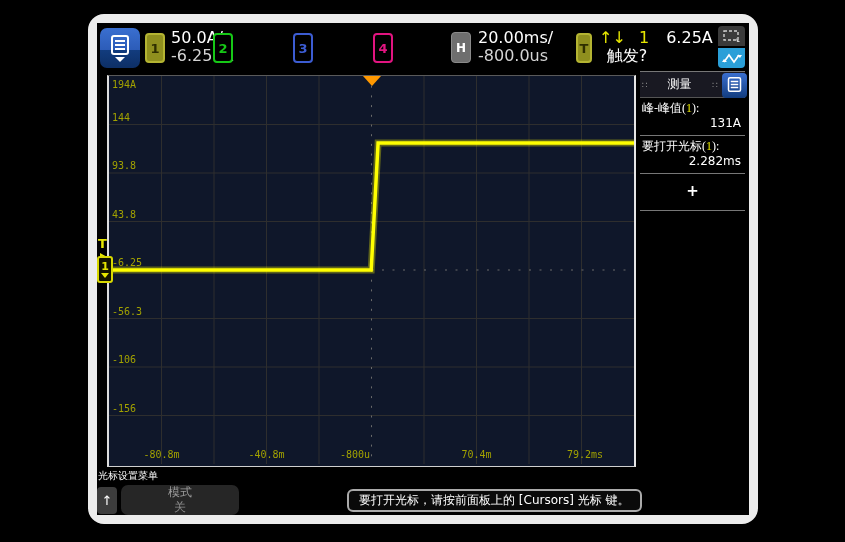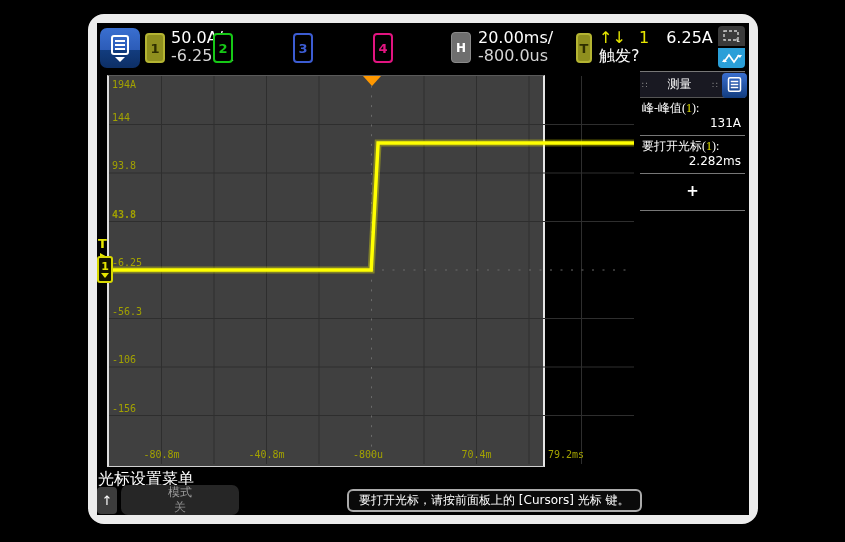--- a/index.html
+++ b/index.html
@@ -22,27 +22,27 @@
   .ch-btn{position:absolute;top:10px;width:20px;height:30px;border-radius:4px;border:2px solid;
           background:#000;font:bold 13px "DejaVu Sans",sans-serif;
           display:flex;align-items:center;justify-content:center;cursor:pointer;}
   .hbtn{position:absolute;top:9px;width:20px;height:31px;border-radius:4px;background:#6e6e6e;
         color:#fff;font:bold 12px "DejaVu Sans",sans-serif;border:1px solid #8a8a8a;
         display:flex;align-items:center;justify-content:center;cursor:pointer;}
   .info2{position:absolute;top:6px;font-size:16px;line-height:18px;color:#fff;white-space:nowrap;}
   .info2 .l2{color:#d4d4d4;}
   .trig-info{position:absolute;top:6px;font-size:16px;line-height:18px;white-space:nowrap;color:#fff;}
   .trig-info .yel{color:#e6e600;}
-  .trig-q{text-align:left;color:#fff;}
+  .trig-q{text-align:center;color:#fff;}
   .corner{position:absolute;top:3px;width:27px;height:42px;display:flex;flex-direction:column;gap:2px;}
   .corner .c-top{flex:1;background:#3a3a3a;border-radius:4px 4px 0 0;display:flex;align-items:center;justify-content:center;cursor:pointer;}
   .corner .c-bot{flex:1;background:#2a9fd8;border-radius:0 0 4px 4px;display:flex;align-items:center;justify-content:center;cursor:pointer;}
 
   
-  .plot{position:absolute;left:10px;top:52px;width:438px;height:392px;background:#404040;
+  .plot{position:absolute;left:10px;top:52px;width:529px;height:392px;background:#0f172a;
         border:1px solid #5a5a5a;border-left:2px solid #dcdcdc;border-bottom:1px solid #cfcfcf;
         border-right:2px solid #e6e6e6;}
   .plot svg{position:absolute;left:0;top:0;}
   .ylab{position:absolute;left:3px;font:10px "DejaVu Sans Mono",monospace;z-index:2;}
   .xlab{position:absolute;width:52px;text-align:center;font:10px "DejaVu Sans Mono",monospace;z-index:2;}
   .trig-pos{position:absolute;top:0;width:0;height:0;z-index:4;
             border-left:9px solid transparent;border-right:9px solid transparent;border-top:10px solid #ff9800;}
 
   
   .t-mark{position:absolute;left:1px;top:213px;color:#e6e600;font:bold 13px "DejaVu Sans",sans-serif;z-index:5;}
@@ -64,21 +64,21 @@
   .panel-menu-btn{position:absolute;right:-2px;top:1px;width:25px;height:25px;border-radius:4px;
                   background:linear-gradient(#3a6fd0,#123c7e);display:flex;align-items:center;justify-content:center;cursor:pointer;}
   .m-row{border-bottom:1px solid #777;padding:3px 2px 4px 2px;cursor:pointer;}
   .m-label{color:#fff;line-height:15px;white-space:nowrap;font-family:Liberation Serif, serif;}
   .m-label .src{color:#e6e600;}
   .m-value{text-align:right;color:#fff;line-height:15px;padding-right:2px;}
   .m-add{border-bottom:1px solid #777;text-align:center;padding:8px 0 10px 0;
          color:#fff;font:bold 15px "DejaVu Sans",sans-serif;cursor:pointer;}
 
   
-  .menu-title{position:absolute;left:1px;top:446px;color:#fff;font-size:16px;}
+  .menu-title{position:absolute;left:1px;top:446px;color:#fff;font-size:10px;}
   .back-btn{position:absolute;left:0;top:464px;width:20px;height:27px;background:#3c3c3c;
             border-radius:4px;color:#fff;font-size:13px;display:flex;align-items:center;justify-content:center;cursor:pointer;}
   .softkey{position:absolute;left:24px;top:462px;width:118px;height:30px;background:#262626;
            border-radius:7px;text-align:center;font-size:12px;line-height:15px;color:#9a9a9a;cursor:pointer;}
   .softkey .sk-val{color:#8a8a8a;}
   .msg{position:absolute;left:250px;top:466px;height:23px;padding:0 10px;
        border:2px solid #aaa;border-radius:6px;background:#0a0a0a;color:#fff;
        font-size:12px;line-height:19px;white-space:nowrap;}
 </style>
 </head>
@@ -159,21 +159,21 @@
         </span>
       </div>
     </div>
   </div>
 
   <div class="plot" id="plot">
     <div class="trig-pos" id="trigpos" style="left: 253.5px;"></div>
   <div class="ylab" style="color: rgb(162, 162, 0); top: 3px;">194A</div>
       <div class="ylab" style="color: rgb(162, 162, 0); top: 35.5px;">144</div>
       <div class="ylab" style="color: rgb(162, 162, 0); top: 84px;">93.8</div>
-      <div class="ylab" style="color: rgb(162, 162, 0); top: 132.5px; font-weight: bold;">43.8</div>
+      <div class="ylab" style="color: rgb(162, 162, 0); top: 132.5px;">43.8</div>
       <div class="ylab" style="color: rgb(162, 162, 0); top: 181px;">-6.25</div>
       <div class="ylab" style="color: rgb(162, 162, 0); top: 229.5px;">-56.3</div>
       <div class="ylab" style="color: rgb(162, 162, 0); top: 278px;">-106</div>
       <div class="ylab" style="color: rgb(162, 162, 0); top: 326.5px;">-156</div>
       <svg width="525" height="388">
         <line x1="52.5" y1="0" x2="52.5" y2="388" stroke="#2e2e2e" stroke-width="1"></line>
         <line x1="105" y1="0" x2="105" y2="388" stroke="#2e2e2e" stroke-width="1"></line>
         <line x1="157.5" y1="0" x2="157.5" y2="388" stroke="#2e2e2e" stroke-width="1"></line>
         <line x1="210" y1="0" x2="210" y2="388" stroke="#2e2e2e" stroke-width="1"></line>
         <line x1="315" y1="0" x2="315" y2="388" stroke="#2e2e2e" stroke-width="1"></line>
@@ -186,23 +186,23 @@
         <line x1="0" y1="242.5" x2="525" y2="242.5" stroke="#2e2e2e" stroke-width="1"></line>
         <line x1="0" y1="291" x2="525" y2="291" stroke="#2e2e2e" stroke-width="1"></line>
         <line x1="0" y1="339.5" x2="525" y2="339.5" stroke="#2e2e2e" stroke-width="1"></line>
         <line x1="262.5" y1="0" x2="262.5" y2="388" stroke="#6a6a6a" stroke-width="1" stroke-dasharray="2 7.7"></line>
         <line x1="0" y1="194" x2="525" y2="194" stroke="#6a6a6a" stroke-width="1" stroke-dasharray="2 8.5"></line>
         <polyline points="0.0,194.0 262.2,194.0 269.1,66.9 525.0,66.9" fill="none" stroke="#ffff00" stroke-width="7" stroke-opacity="0.33"></polyline>
         <polyline points="0.0,194.0 262.2,194.0 269.1,66.9 525.0,66.9" fill="none" stroke="#ffff00" stroke-width="3.5" stroke-opacity="1"></polyline>
       </svg>
       <div class="xlab" style="color: rgb(162, 162, 0); left: 26.5px; top: 373px;">-80.8m</div>
       <div class="xlab" style="color: rgb(162, 162, 0); left: 131.5px; top: 373px;">-40.8m</div>
-      <div class="xlab" style="color: rgb(162, 162, 0); left: 233px; top: 373px;">-800u</div>
+      <div class="xlab" style="color: rgb(162, 162, 0); left: 220px; top: 373px;">-800u</div>
       <div class="xlab" style="color: rgb(162, 162, 0); left: 341.5px; top: 373px;">70.4m</div>
-      <div class="xlab" style="color: rgb(162, 162, 0); left: 431px; top: 373px;">79.2ms</div>
+      <div class="xlab" style="color: rgb(162, 162, 0); left: 442px; top: 373px; text-align: right;">79.2ms</div>
     </div>
 
   <div class="t-mark">T</div>
   <div class="t-arrow"></div>
   <div class="gnd-box">
     <span>1</span>
     <span class="gtri"></span>
   </div>
 
   <div class="panel">

